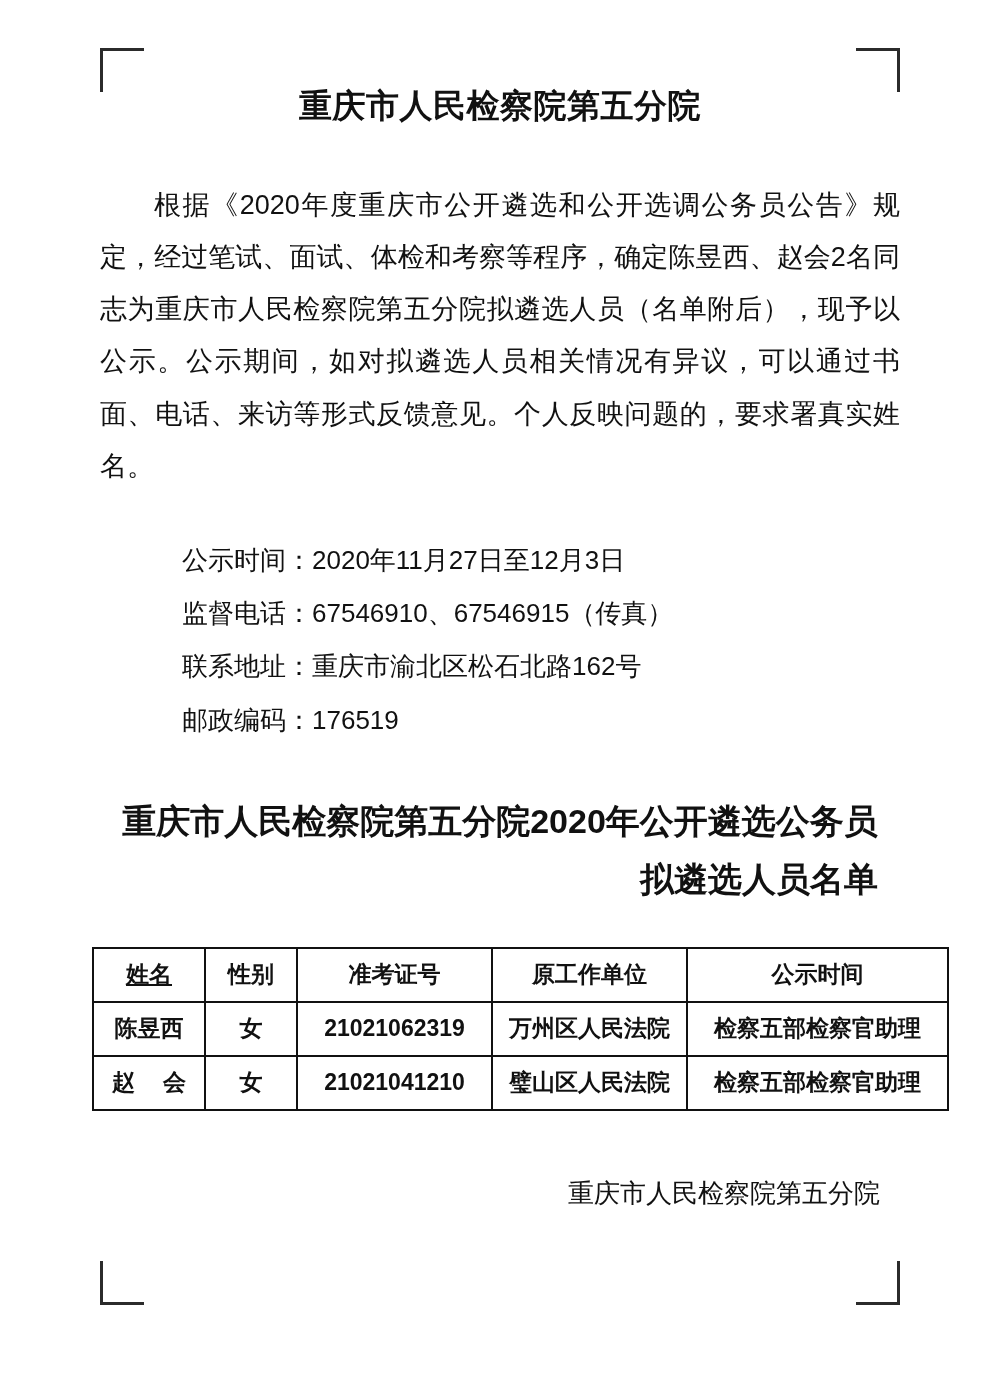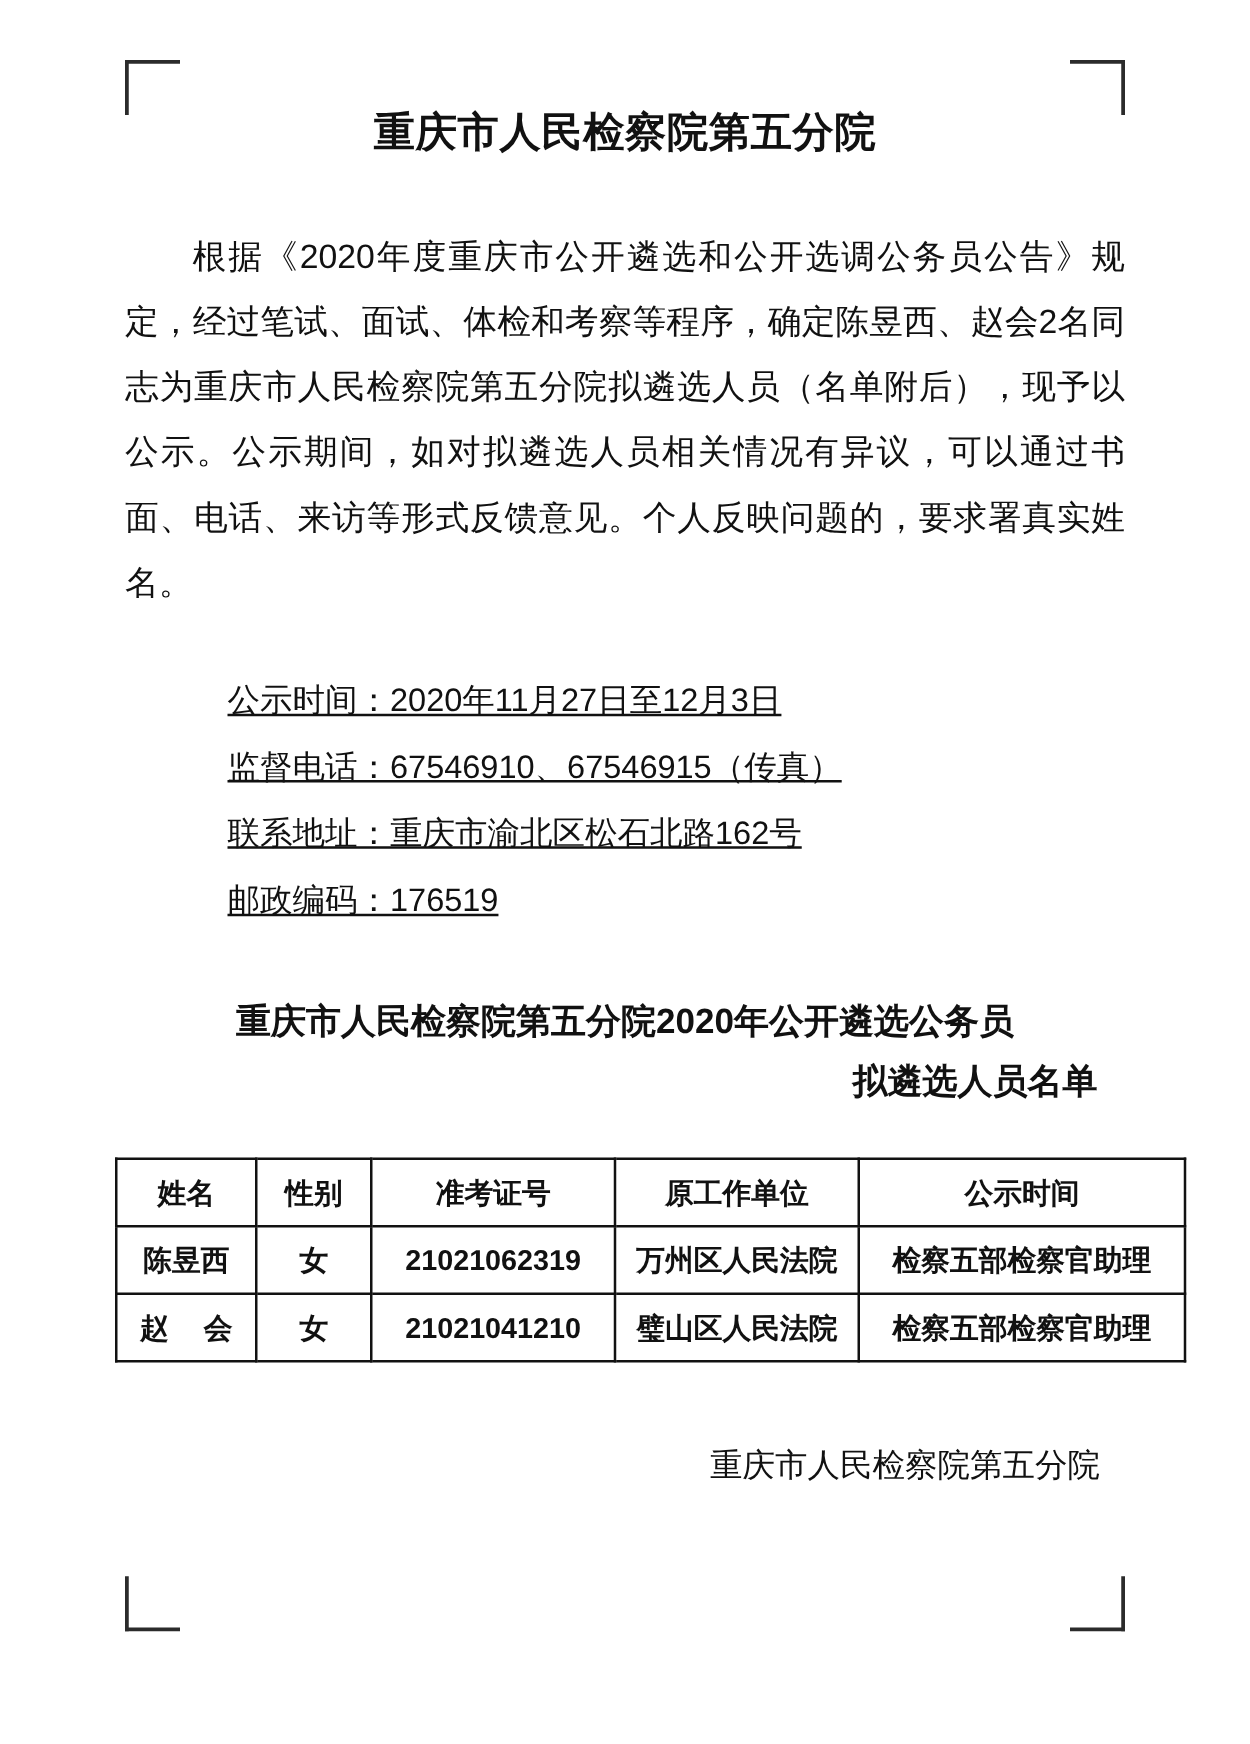--- a/index.html
+++ b/index.html
@@ -72,26 +72,26 @@
     margin: 0;
     text-indent: 2em;
   }
 
   .info-block {
     margin-top: 42px;
     padding-left: 90px;
     font-size: 26px;
     line-height: 2.05;
   }
-  .info-line { white-space: nowrap; text-decoration: underline; }
+  .info-line { white-space: nowrap; }
 
   .list-title {
     margin-top: 46px;
     text-align: center;
-    font-size: 28px;
+    font-size: 34px;
     font-weight: bold;
     line-height: 1.7;
     padding: 0 30px;
   }
   .list-title .l2 { display: block; text-align: right; }
 
   table.roster {
     margin: 38px auto 0 auto;
     border-collapse: collapse;
     width: 805px;
@@ -102,21 +102,21 @@
     border: 2px solid #111111;
     text-align: center;
     font-size: 23px;
     height: 48px;
     padding: 2px 4px;
     white-space: nowrap;
     overflow: hidden;
   }
   table.roster th { font-weight: bold; }
   table.roster td { font-weight: bold; }
-  .col-name   { width: 102px; }
+  .col-name   { width: 102px; text-decoration: underline; }
   .col-gender { width: 82px; }
   .col-ticket { width: 185px; }
   .col-unit   { width: 185px; margin-left: 27px; }
   .col-post   { width: 251px; }
 
   .name-spread {
     display: inline-block;
     width: 74px;
     text-align: justify;
     text-align-last: justify;

